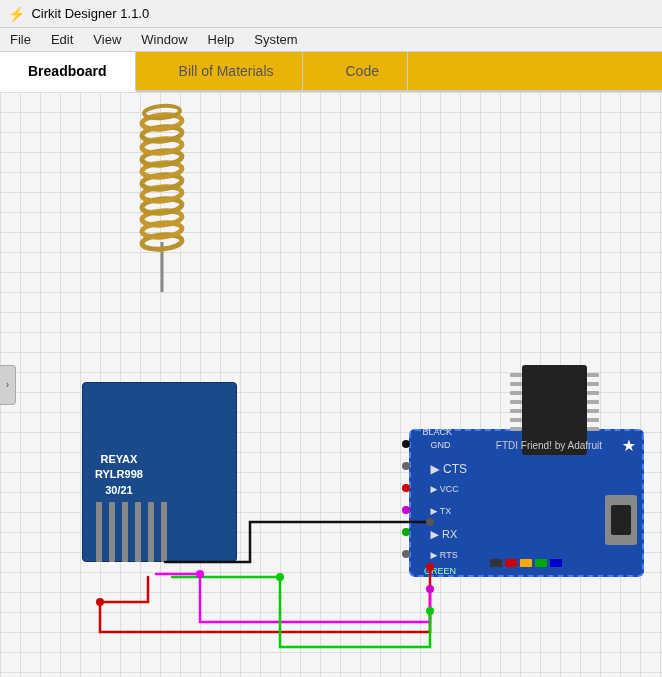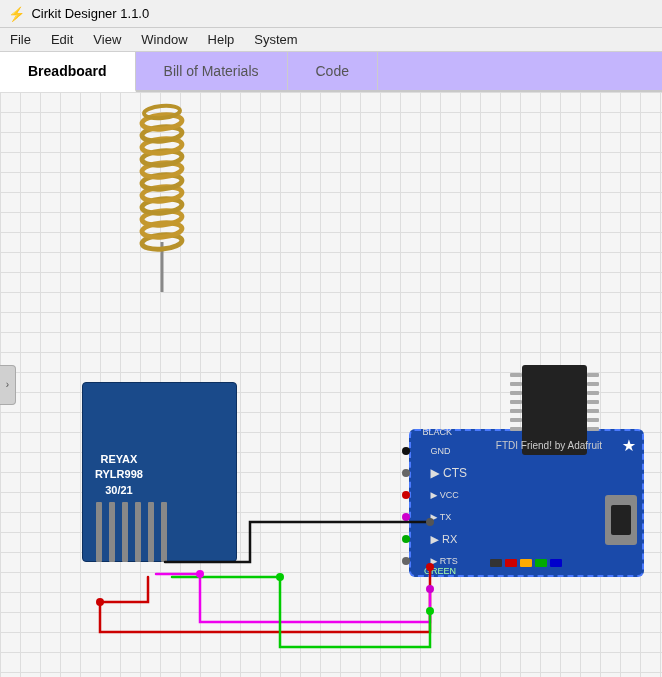--- a/index.html
+++ b/index.html
@@ -39,22 +39,23 @@
       color: #222;
       cursor: pointer;
       border-radius: 3px;
     }
 
     
     #tab-bar {
       display: flex;
       align-items: stretch;
       height: 40px;
-      background: #c4b5fd;
+      background: #eab308;
       border-bottom: 2px solid #c8c8c8;
+      gap: 15px;
     }
     .tab {
       display: flex;
       align-items: center;
       justify-content: center;
       padding: 0 28px;
       font-size: 14px;
       cursor: pointer;
       color: #555;
       border-right: 1px solid #ccc;
@@ -203,21 +204,20 @@
       bottom: 105px;
       display: flex;
       flex-direction: column;
       gap: 0px;
     }
     .ftdi-pin-label {
       color: #ddd;
       font-size: 9px;
       height: 22px;
       display: flex;
-      align-items: center;
       gap: 20px;
       white-space: nowrap;
     }
     .ftdi-dot {
       width: 8px;
       height: 8px;
       border-radius: 50%;
       flex-shrink: 0;
     }
 

